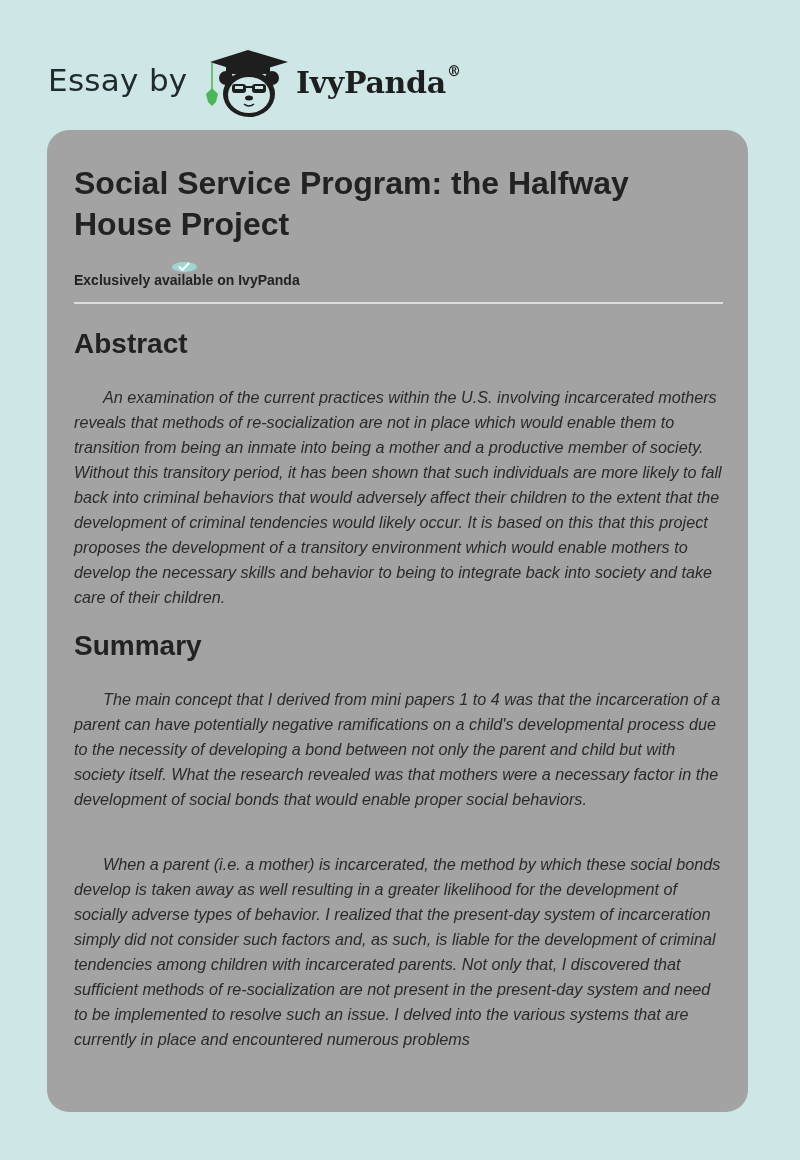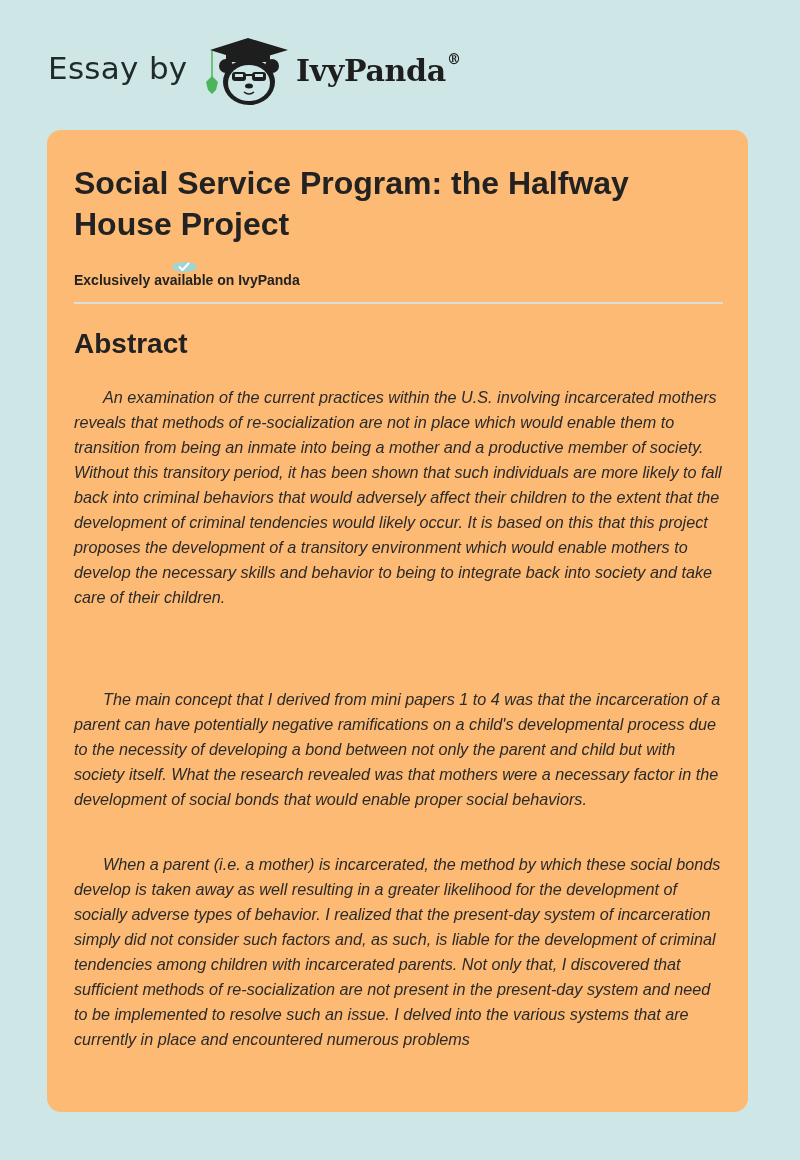--- a/index.html
+++ b/index.html
@@ -11,21 +11,21 @@
       height: 1160px;
       background: #cfe6e6;
       position: relative;
       overflow: hidden;
       font-family: "Liberation Sans", sans-serif;
       color: #222;
     }
     .header {
       position: absolute;
       left: 0;
-      top: 0;
+      top: 12px;
       width: 800px;
       height: 130px;
     }
     .essay-by {
       position: absolute;
       left: 48px;
       top: 50px;
       font-family: "DejaVu Sans", sans-serif;
       font-size: 31px;
       color: #1f2a2a;
@@ -55,22 +55,22 @@
       position: relative;
       top: -2px;
       margin-left: 1px;
     }
     .card {
       position: absolute;
       left: 47px;
       top: 130px;
       width: 701px;
       height: 982px;
-      background: #fdba74;
-      border-radius: 14px;
+      background: #a3a3a3;
+      border-radius: 22px;
     }
     .title {
       position: absolute;
       left: 27px;
       top: 33px;
       width: 640px;
       font-size: 32px;
       font-weight: bold;
       line-height: 41px;
       color: #222;
@@ -173,15 +173,16 @@
       </svg>
     </span>
     <span class="exclusive-text">Exclusively available on IvyPanda</span>
   </div>
 
   <div class="divider"></div>
 
   <h2 class="section-heading" style="top:197px;">Abstract</h2>
   <p class="para" style="top:255px;">An examination of the current practices within the U.S. involving incarcerated mothers reveals that methods of re-socialization are not in place which would enable them to transition from being an inmate into being a mother and a productive member of society. Without this transitory period, it has been shown that such individuals are more likely to fall back into criminal behaviors that would adversely affect their children to the extent that the development of criminal tendencies would likely occur. It is based on this that this project proposes the development of a transitory environment which would enable mothers to develop the necessary skills and behavior to being to integrate back into society and take care of their children.</p>
 
+  <h2 class="section-heading" style="top:499px;">Summary</h2>
   <p class="para" style="top:557px;">The main concept that I derived from mini papers 1 to 4 was that the incarceration of a parent can have potentially negative ramifications on a child's developmental process due to the necessity of developing a bond between not only the parent and child but with society itself. What the research revealed was that mothers were a necessary factor in the development of social bonds that would enable proper social behaviors.</p>
   <p class="para" style="top:722px;">When a parent (i.e. a mother) is incarcerated, the method by which these social bonds develop is taken away as well resulting in a greater likelihood for the development of socially adverse types of behavior. I realized that the present-day system of incarceration simply did not consider such factors and, as such, is liable for the development of criminal tendencies among children with incarcerated parents. Not only that, I discovered that sufficient methods of re-socialization are not present in the present-day system and need to be implemented to resolve such an issue. I delved into the various systems that are currently in place and encountered numerous problems</p>
 </div>
 
 </body></html>

